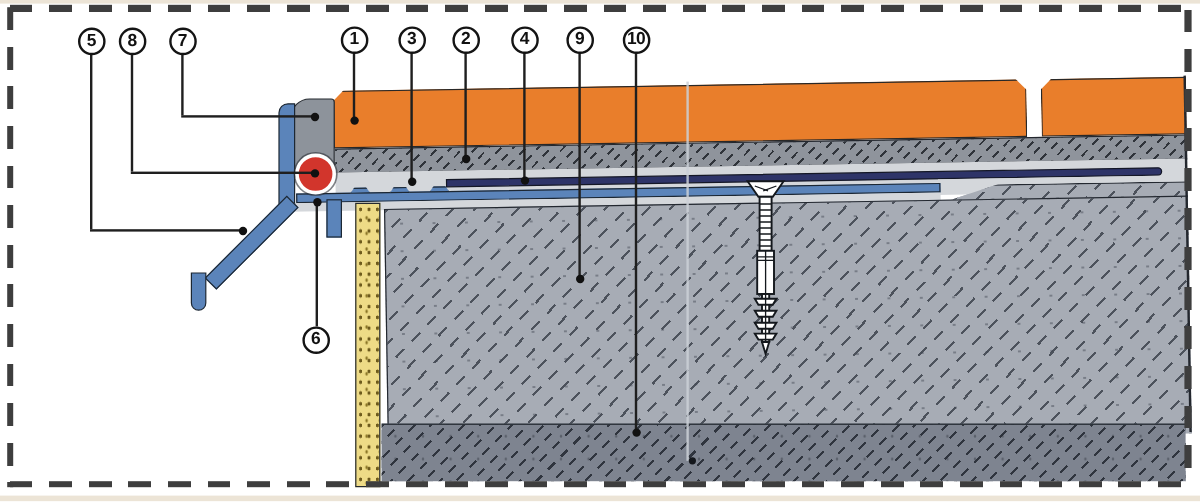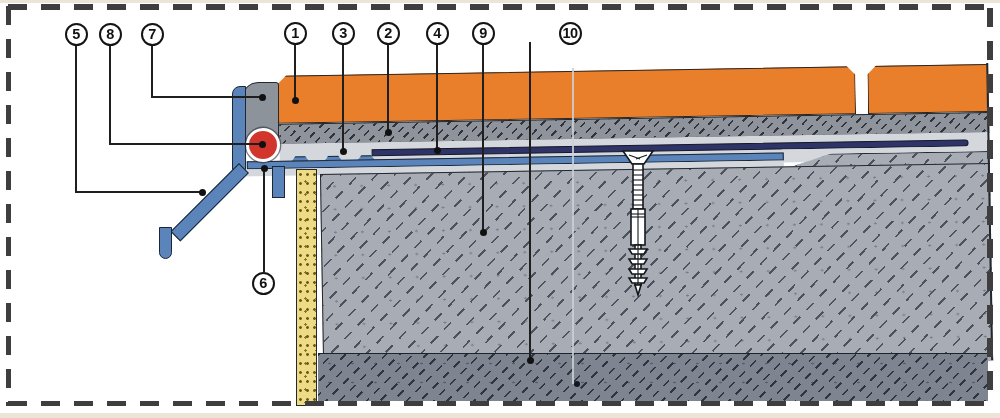--- a/index.html
+++ b/index.html
@@ -163,20 +163,20 @@
       <div class="cnum" style="left: 140.5px; top: 22.5px;">7</div>
       <div class="seg" style="left: 109.1px; top: 43.1px; width: 1.8px; height: 100px;"></div>
       <div class="seg" style="left: 109.1px; top: 143.1px; width: 152px; height: 1.8px;"></div>
       <div class="ldot" style="left: 258.5px; top: 140.5px;"></div>
       <div class="cnum" style="left: 98.5px; top: 22.5px;">8</div>
       <div class="seg" style="left: 482.1px; top: 42.1px; width: 1.8px; height: 189px;"></div>
       <div class="ldot" style="left: 479.5px; top: 228.5px;"></div>
       <div class="cnum" style="left: 471.5px; top: 21.5px;">9</div>
       <div class="seg" style="left: 529.1px; top: 42.1px; width: 1.8px; height: 317px;"></div>
       <div class="ldot" style="left: 526.5px; top: 356.5px;"></div>
-      <div class="cnum" style="left: 518.5px; top: 21.5px; margin-left: 40px;">10</div>
+      <div class="cnum" style="left: 518.5px; top: 21.5px;">10</div>
     </div>
 
   <div class="bd-h" style="left:8px;top:4px;width:985px;"></div>
   <div class="bd-h" style="left:8px;top:400.5px;width:985px;"></div>
   <div class="bd-v" style="left:5.5px;top:6px;height:400px;"></div>
   <div class="bd-v" style="left:987px;top:8px;height:396px;"></div>
 </div>
 
 </body></html>

